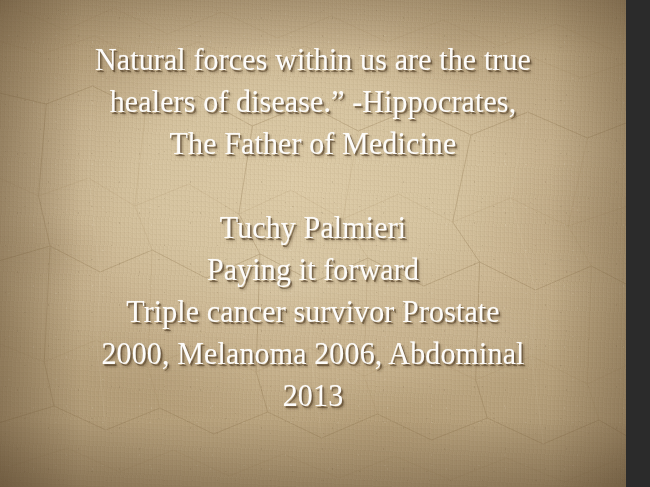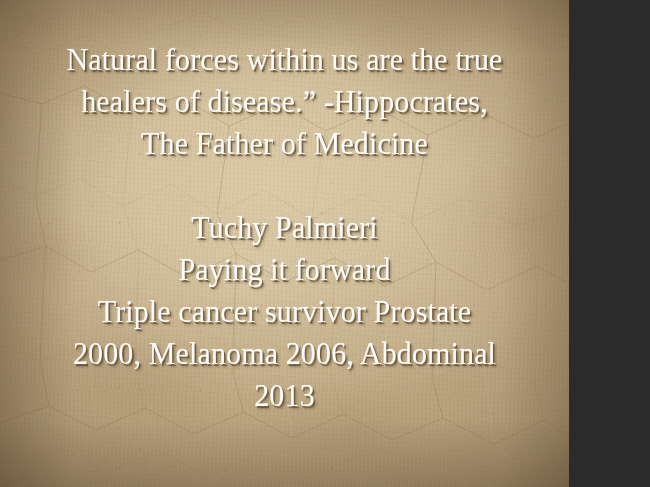--- a/index.html
+++ b/index.html
@@ -3,21 +3,21 @@
 <meta charset="utf-8">
 <title>Quote Slide</title>
 <style>
   html, body {
     margin: 0;
     padding: 0;
     background: #2b2b2b;
   }
   #slide {
     position: relative;
-    width: 569px;
+    width: 626px;
     height: 487px;
     overflow: hidden;
     background-color: #cbb58e;
     font-family: "Liberation Serif", "DejaVu Serif", serif;
   }
 
   
   .tex {
     position: absolute;
     inset: 0;

